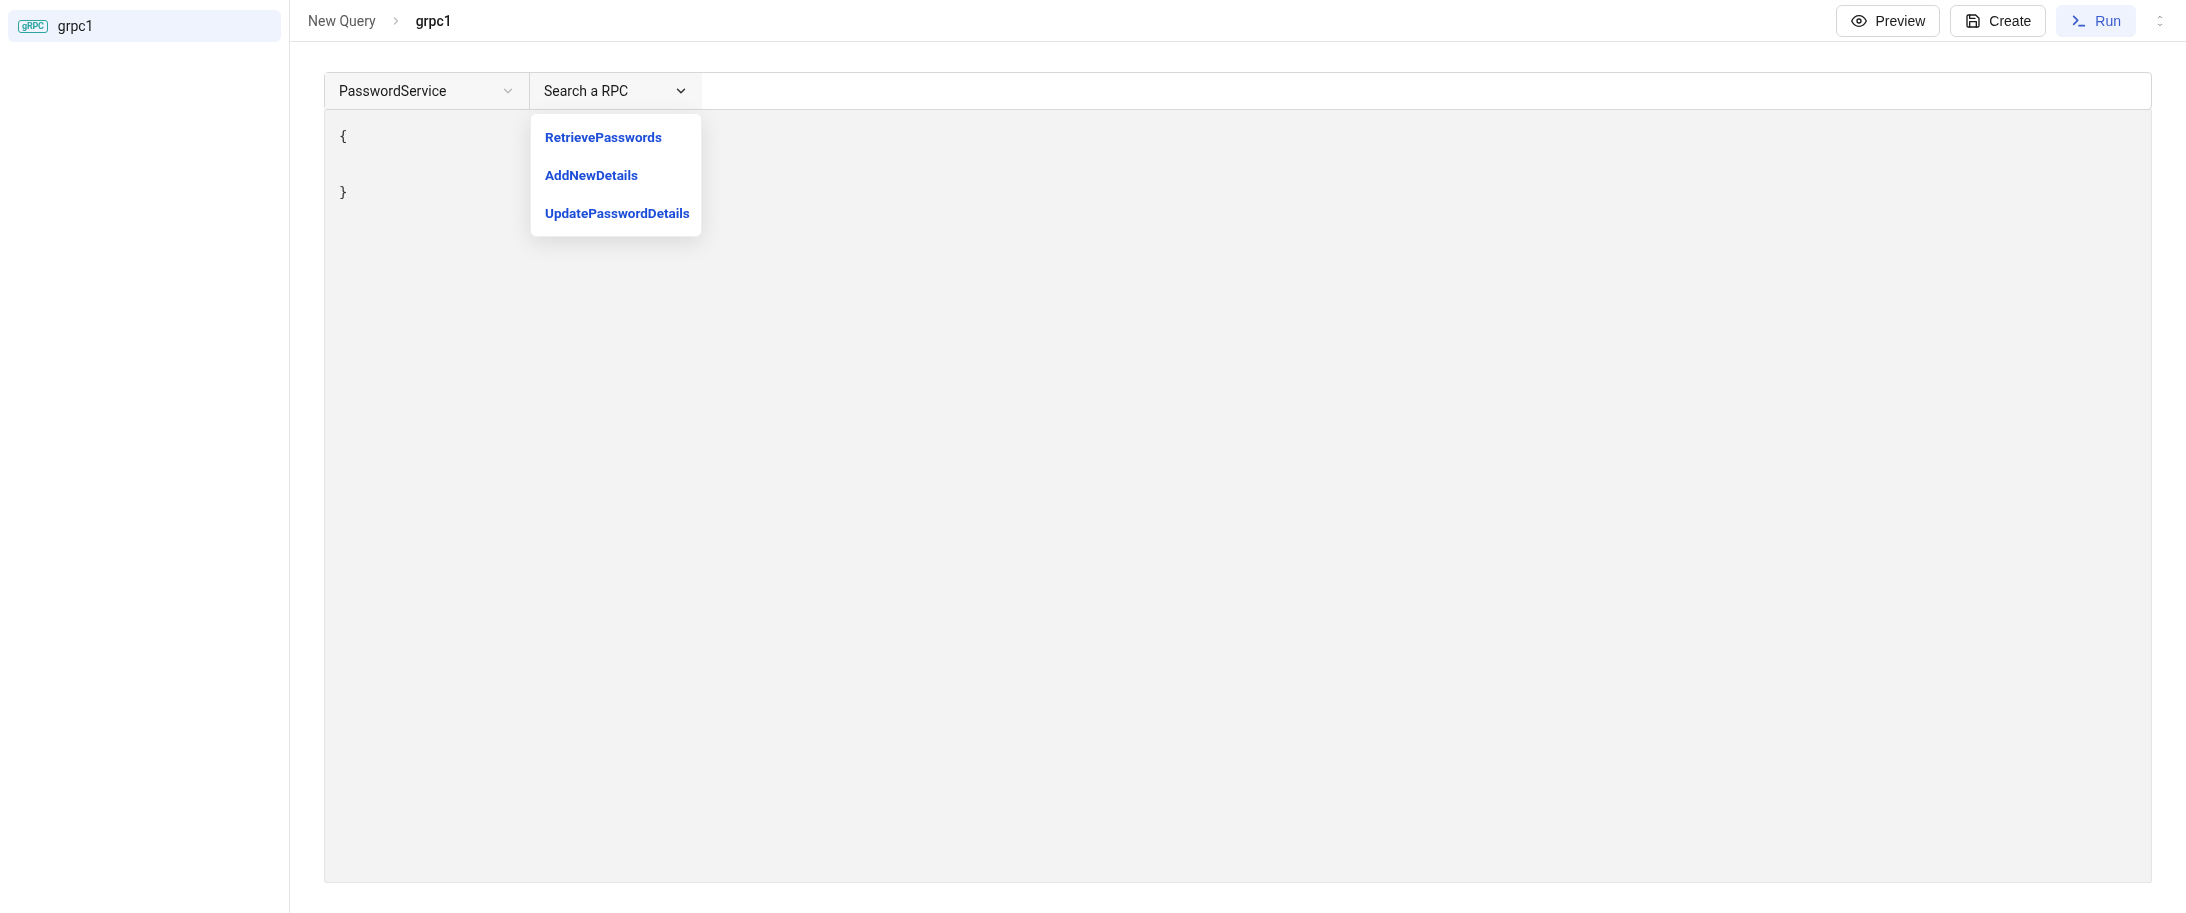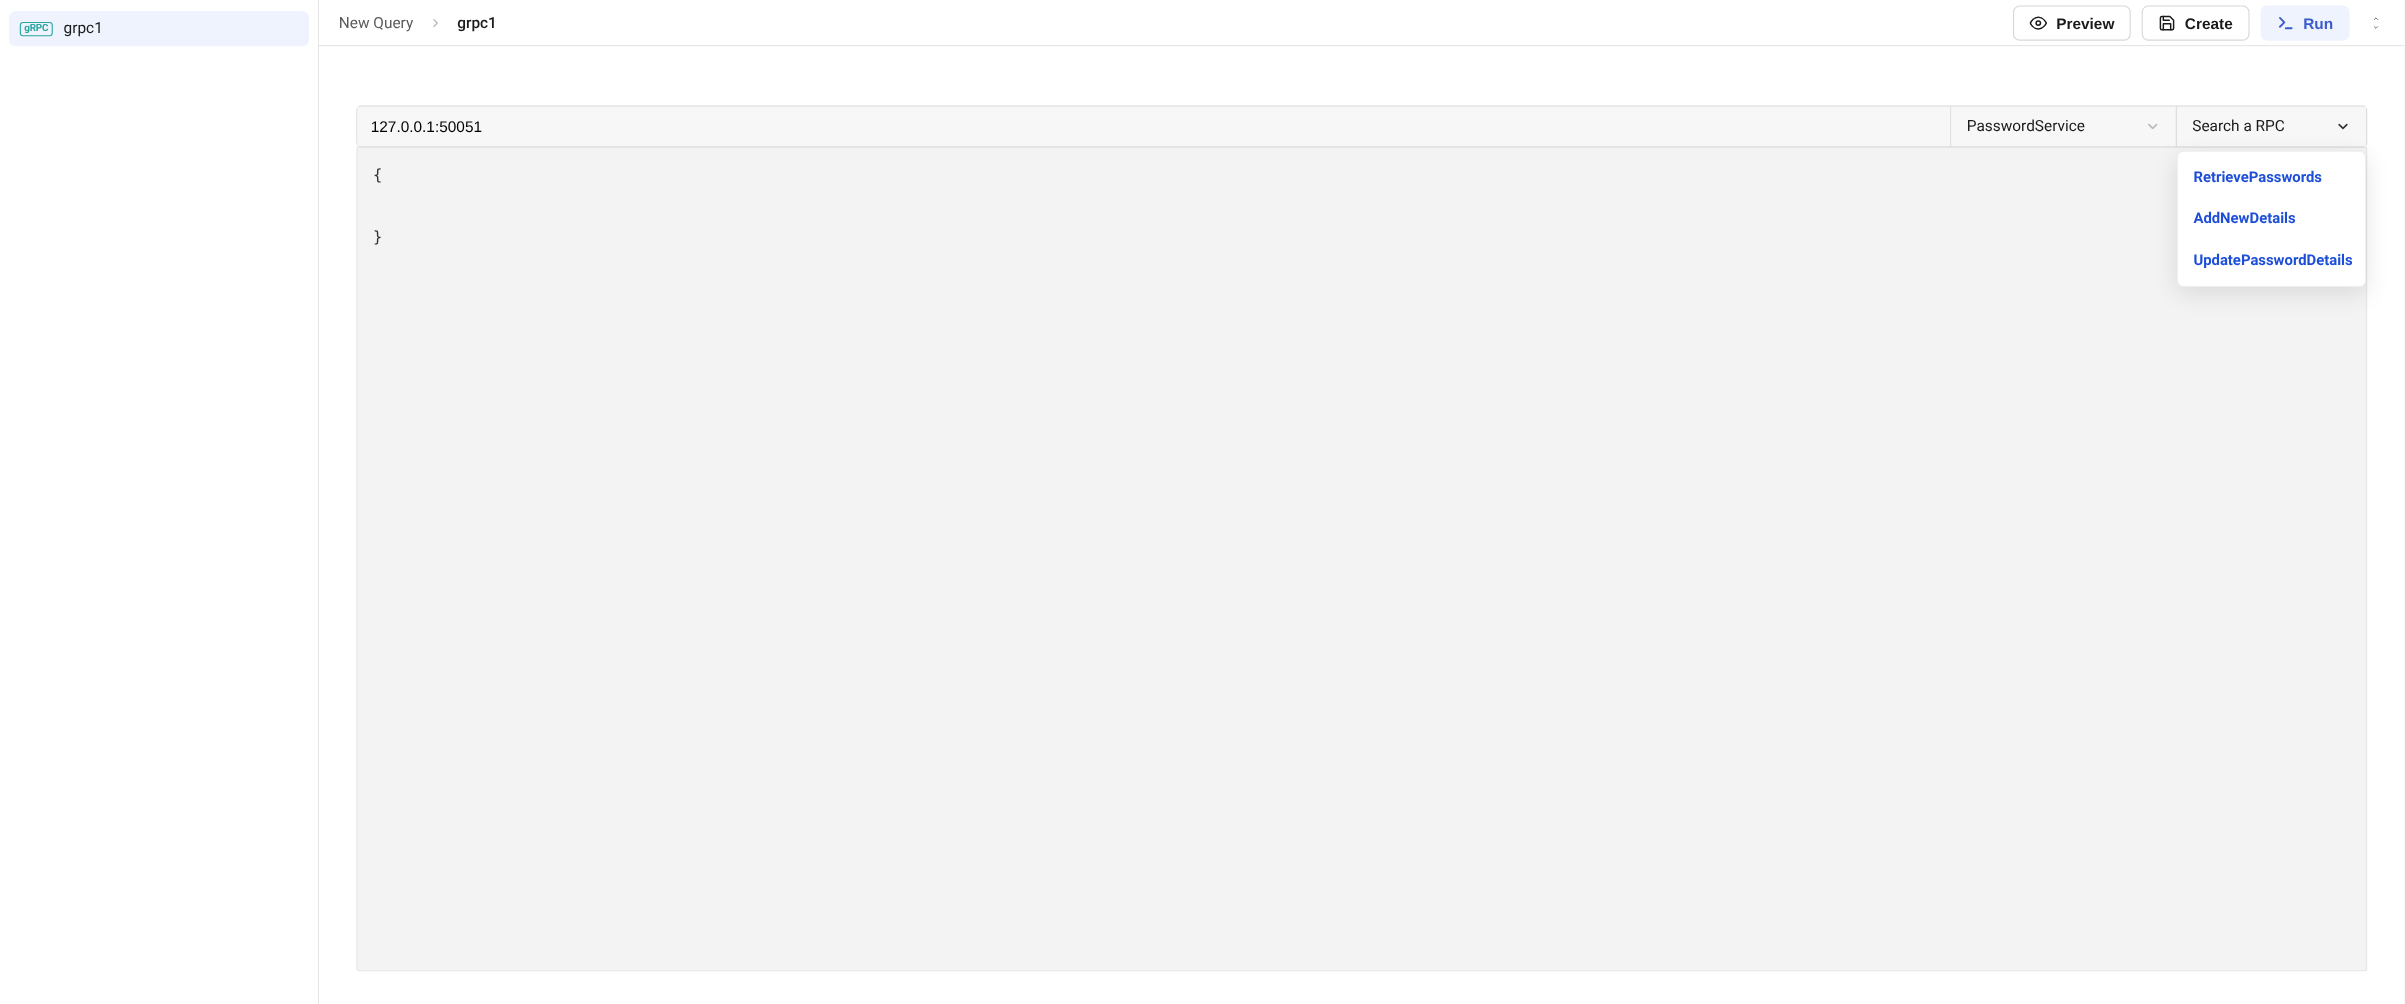--- a/index.html
+++ b/index.html
@@ -91,21 +91,20 @@
     .sidebar-item-label {
       font-size: 14px;
       color: #1a1a1a;
     }
     
     .main {
       flex: 1;
       display: flex;
       flex-direction: column;
       position: relative;
-      gap: 24px;
     }
     .topbar {
       display: flex;
       align-items: center;
       justify-content: space-between;
       padding: 6px 12px 6px 18px;
       border-bottom: 1px solid #e5e5e5;
       height: 42px;
     }
     .breadcrumb {
@@ -124,21 +123,21 @@
       align-items: center;
       gap: 10px;
     }
     .btn {
       display: inline-flex;
       align-items: flex-end;
       gap: 8px;
       border-radius: 6px;
       padding: 7px 14px;
       font-size: 14px;
-      font-weight: 700;
+      font-weight: 400;
       cursor: pointer;
       background: #fff;
       border: 1px solid #d7d7d7;
       color: #1a1a1a;
     }
     .btn-run {
       background: #eef3fe;
       border: 1px solid #eef3fe;
       color: #3a5ccc;
     }
@@ -308,21 +307,20 @@
             </svg>
           <svg class="icon-svg" width="12" height="6" viewBox="0 0 24 24" fill="none" stroke="#555" stroke-width="3" stroke-linecap="round" stroke-linejoin="round">
               <polyline points="6 9 12 15 18 9"></polyline>
             </svg>
         </div>
       </div>
     </div>
 
     <div class="content">
       <div class="conn-row">
-        <input class="host-input" type="text" value="127.0.0.1:50051" style="">
         <div class="select service-select">
           <span>PasswordService</span>
           <svg class="icon-svg chev-muted" width="14" height="14" viewBox="0 0 24 24" fill="none" stroke="currentColor" stroke-width="2.5" stroke-linecap="round" stroke-linejoin="round">
               <polyline points="6 9 12 15 18 9"></polyline>
             </svg>
         </div>
         <div class="select rpc-select">
           <span>Search a RPC</span>
           <svg class="icon-svg chev-dark" width="14" height="14" viewBox="0 0 24 24" fill="none" stroke="currentColor" stroke-width="2.5" stroke-linecap="round" stroke-linejoin="round">
               <polyline points="6 9 12 15 18 9"></polyline>

